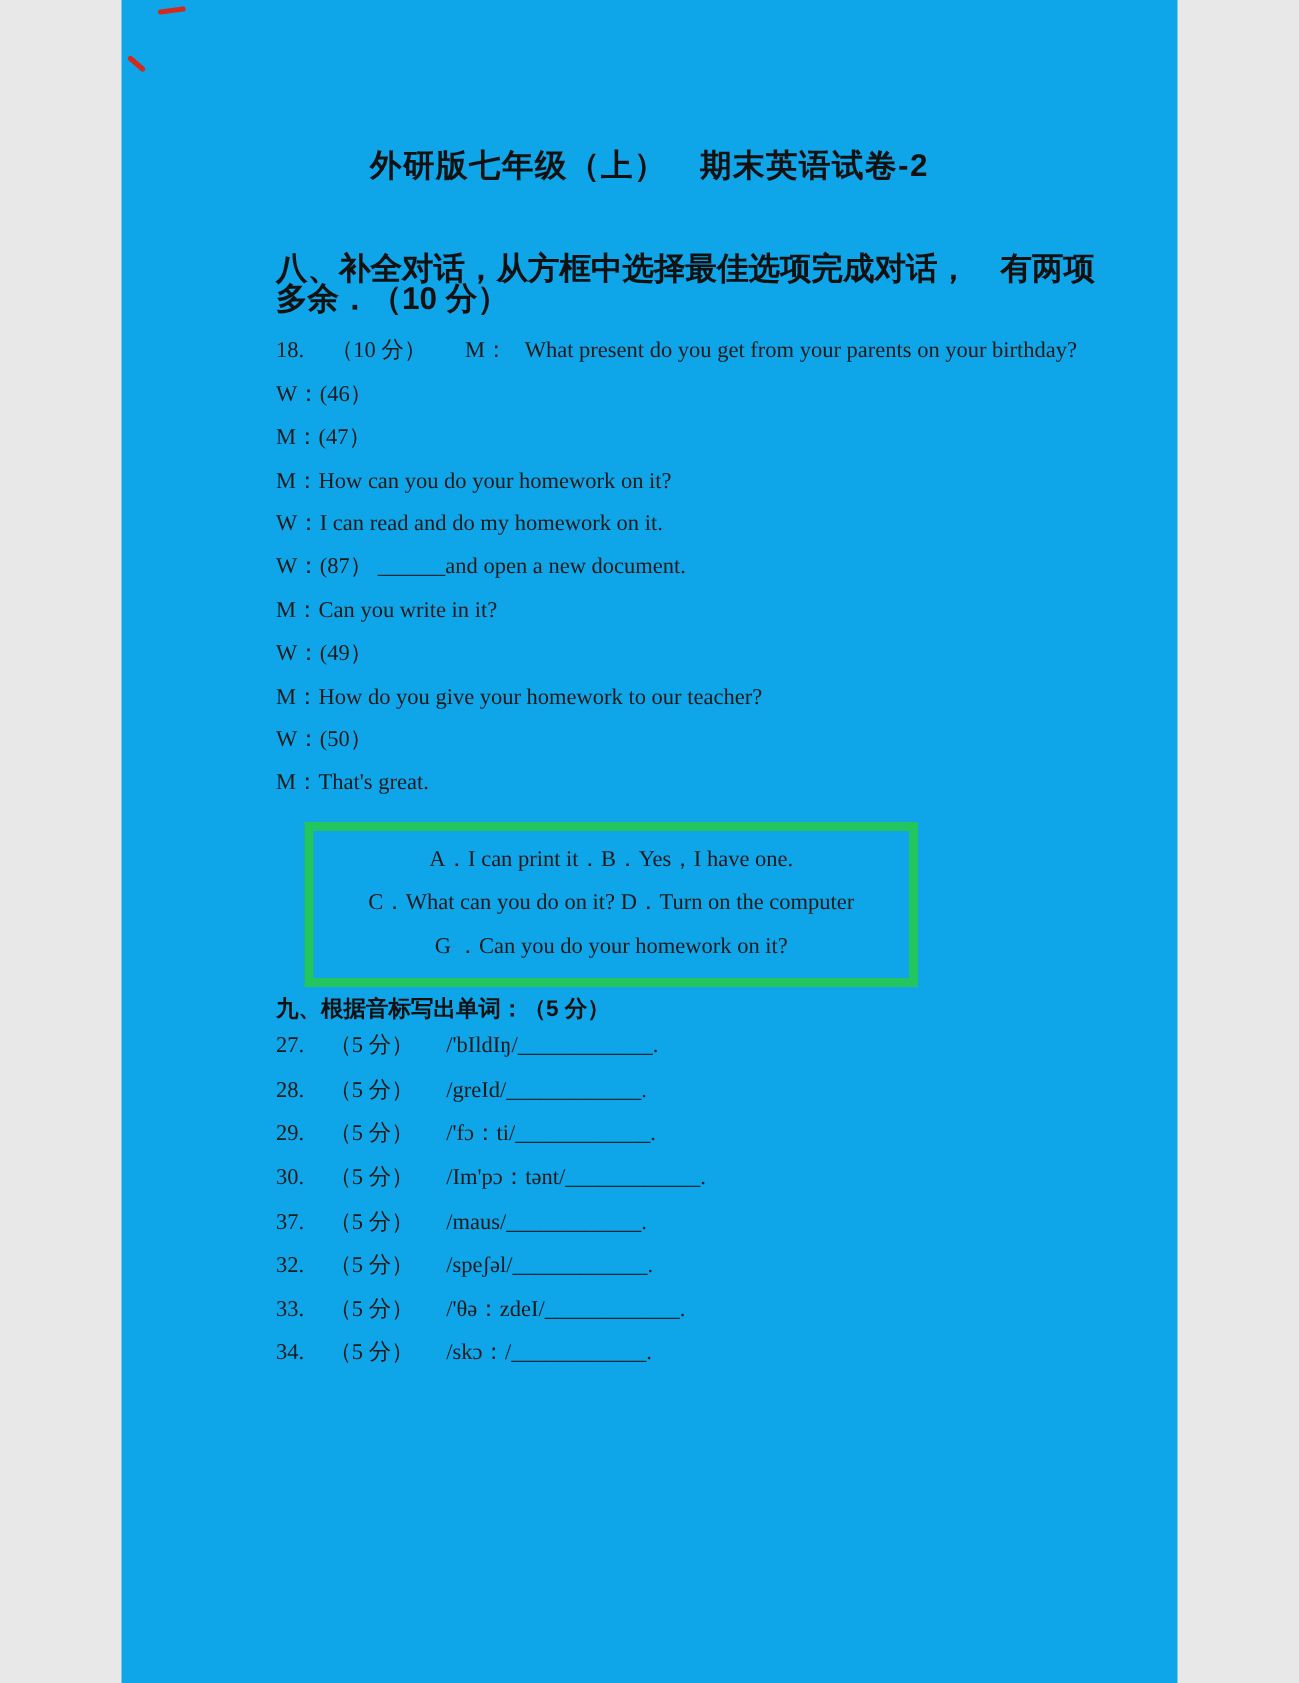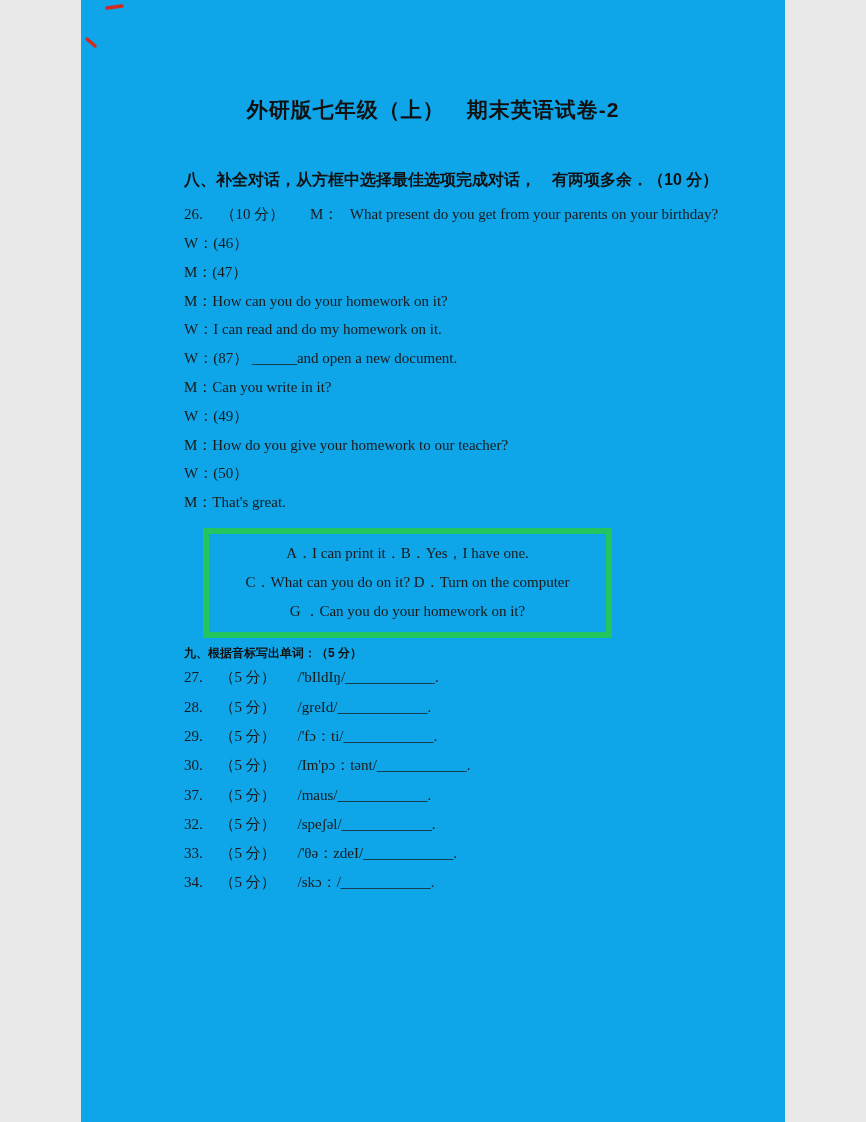--- a/index.html
+++ b/index.html
@@ -25,21 +25,21 @@
   }
   .content {
     margin-left: 103px;
     margin-right: 50px;
     font-size: 15px;
   }
   .sec-heading {
     margin-top: 46px;
     font-family: "Liberation Sans", sans-serif;
     font-weight: bold;
-    font-size: 16px;
+    font-size: 21px;
     line-height: 20px;
     color: #111;
   }
   .q-line { margin-top: 10px; line-height: 29px; white-space: nowrap; }
   .q-num { margin-right: 14px; }
   .q-score { margin-right: 22px; }
   .q-speaker { margin-right: 8px; }
   .dlg-line { line-height: 28.8px; white-space: nowrap; }
   .options-box {
     box-sizing: border-box;
@@ -47,21 +47,21 @@
     width: 409px;
     border: 6px solid #22c55e;
     padding: 5px 6px 7px 6px;
     text-align: center;
   }
   .options-line { line-height: 28.8px; white-space: nowrap; }
   .sec-heading-2 {
     margin-top: 5px;
     font-family: "Liberation Sans", sans-serif;
     font-weight: bold;
-    font-size: 12px;
+    font-size: 15px;
     line-height: 20px;
     color: #111;
   }
   .ph-line { line-height: 29.3px; white-space: nowrap; }
   .ph-line:first-of-type { margin-top: 8px; }
   .ph-num { margin-right: 13px; }
   .ph-score { margin-right: 18px; }
 </style>
 </head>
 <body>
@@ -73,21 +73,21 @@
     <path d="M6 39 L14 46" stroke-width="3.5" fill="none" stroke-linecap="round" stroke="#d42a1e"></path>
   </svg>
 
   <div class="doc-title">外研版七年级（上）　期末英语试卷-2</div>
 
   <div class="content">
 
     <div class="sec-heading">八、补全对话，从方框中选择最佳选项完成对话，　有两项多余．（10 分）</div>
 
     <div class="q-line">
-      <span class="q-num">26.</span>
+      <span class="q-num">18.</span>
       <span class="q-score">（10 分）</span>
       <span class="q-speaker">M：</span>
       <span>What present do you get from your parents on your birthday?</span>
     </div>
 
     <div class="dlg-line">W：(46）</div>
     <div class="dlg-line">M：(47）</div>
     <div class="dlg-line">M：How can you do your homework on it?</div>
     <div class="dlg-line">W：I can read and do my homework on it.</div>
     <div class="dlg-line">W：(87） ______and open a new document.</div>

